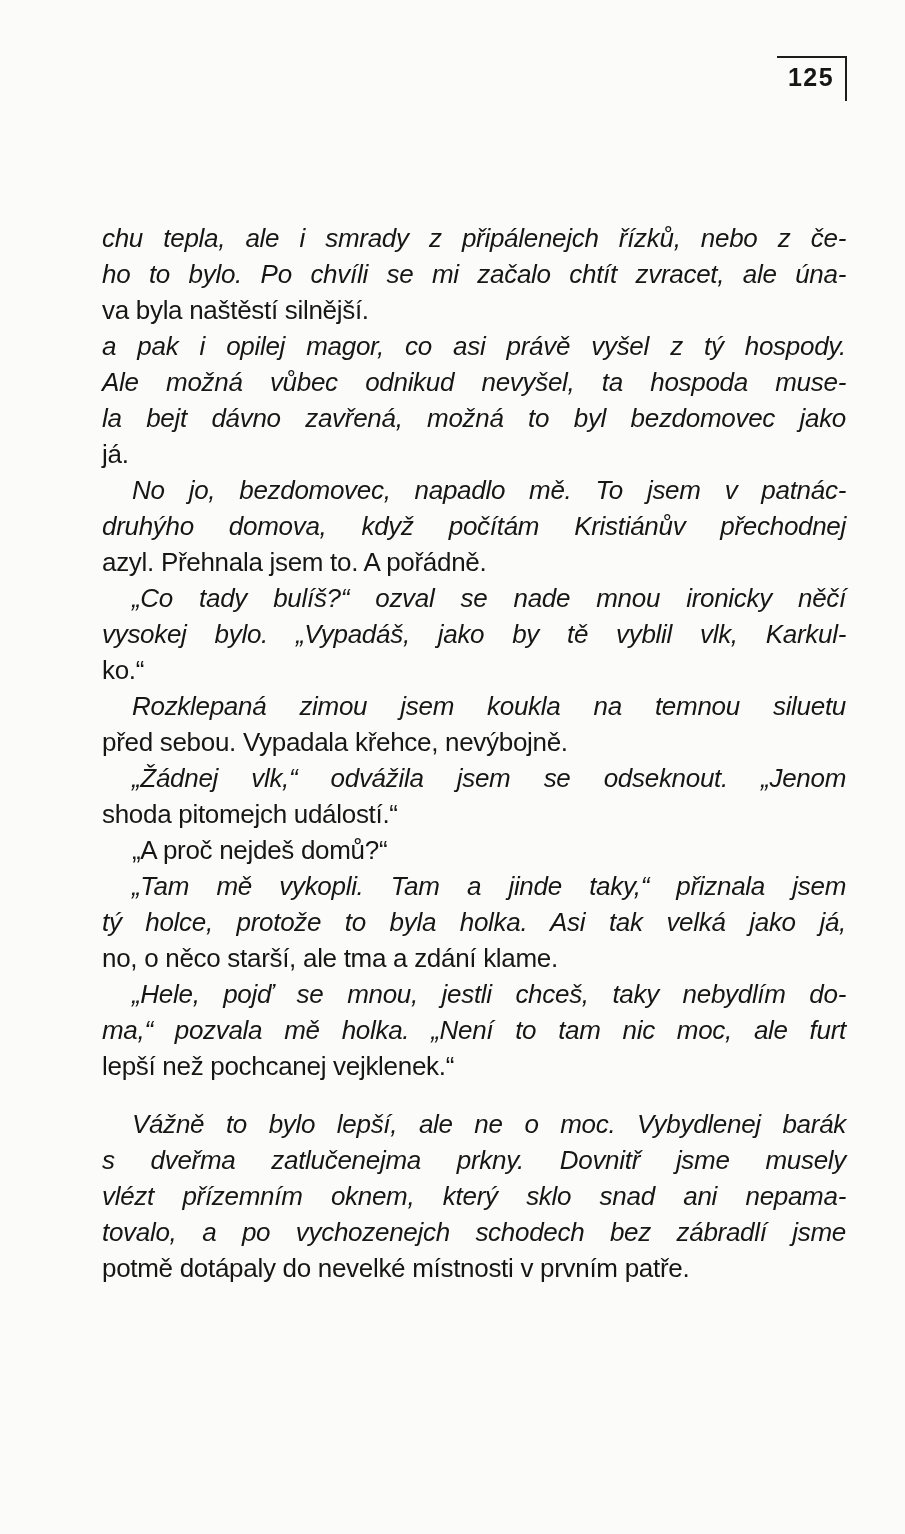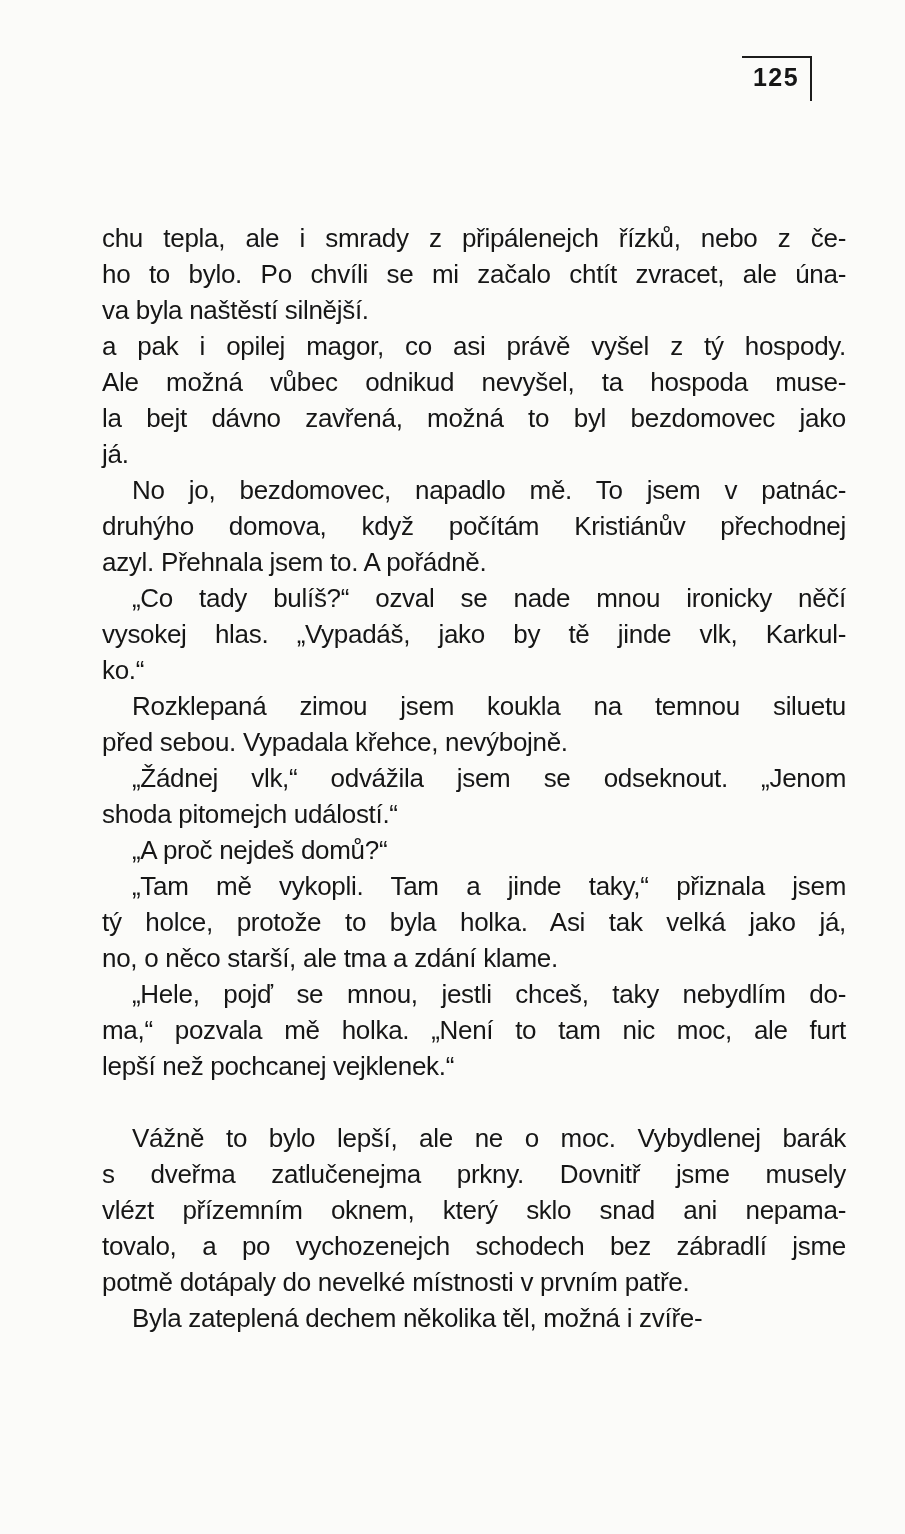--- a/index.html
+++ b/index.html
@@ -15,21 +15,21 @@
     font-family: "Liberation Sans", "DejaVu Sans", sans-serif;
     color: #161616;
   }
   .page {
     position: absolute;
     inset: 0;
   }
   
   .folio {
     position: absolute;
-    left: 742px;
+    left: 777px;
     top: 56px;
     width: 70px;
     height: 45px;
     border-top: 2px solid #1c1c1c;
     border-right: 2px solid #1c1c1c;
     box-sizing: border-box;
     display: flex;
     justify-content: center;
     align-items: flex-start;
     padding-top: 7px;
@@ -51,26 +51,27 @@
     font-size: 26px;
     line-height: 36px;
     height: 36px;
     letter-spacing: -0.3px;
     white-space: normal;
     text-align: left;
   }
   .line.just {
     text-align: justify;
     text-align-last: justify;
+    font-style: italic;
   }
   .line.indent {
     text-indent: 30px;
   }
   .para.space-before {
-    margin-top: 36px;
+    margin-top: 22px;
   }
 </style>
 </head>
 <body>
 
 <div class="page">
   <div class="folio">
     <span>125</span>
   </div>
   <div class="text-block">
@@ -85,21 +86,21 @@
         <div class="line just">la bejt dávno zavřená, možná to byl bezdomovec jako</div>
         <div class="line">já.</div>
       </div>
       <div class="para">
         <div class="line indent just">No jo, bezdomovec, napadlo mě. To jsem v patnác-</div>
         <div class="line just">druhýho domova, když počítám Kristiánův přechodnej</div>
         <div class="line">azyl. Přehnala jsem to. A pořádně.</div>
       </div>
       <div class="para">
         <div class="line indent just">„Co tady bulíš?“ ozval se nade mnou ironicky něčí</div>
-        <div class="line just">vysokej hlas. „Vypadáš, jako by tě jinde vlk, Karkul-</div>
+        <div class="line just">vysokej bylo. „Vypadáš, jako by tě vyblil vlk, Karkul-</div>
         <div class="line">ko.“</div>
       </div>
       <div class="para">
         <div class="line indent just">Rozklepaná zimou jsem koukla na temnou siluetu</div>
         <div class="line">před sebou. Vypadala křehce, nevýbojně.</div>
       </div>
       <div class="para">
         <div class="line indent just">„Žádnej vlk,“ odvážila jsem se odseknout. „Jenom</div>
         <div class="line">shoda pitomejch událostí.“</div>
       </div>
@@ -116,17 +117,14 @@
         <div class="line just">ma,“ pozvala mě holka. „Není to tam nic moc, ale furt</div>
         <div class="line">lepší než pochcanej vejklenek.“</div>
       </div>
       <div class="para space-before">
         <div class="line indent just">Vážně to bylo lepší, ale ne o moc. Vybydlenej barák</div>
         <div class="line just">s dveřma zatlučenejma prkny. Dovnitř jsme musely</div>
         <div class="line just">vlézt přízemním oknem, který sklo snad ani nepama-</div>
         <div class="line just">tovalo, a po vychozenejch schodech bez zábradlí jsme</div>
         <div class="line">potmě dotápaly do nevelké místnosti v prvním patře.</div>
       </div>
-      <div class="para">
-        <div class="line indent">Byla zateplená dechem několika těl, možná i zvíře-</div>
-      </div>
     </div>
 </div>
 
 </body></html>

